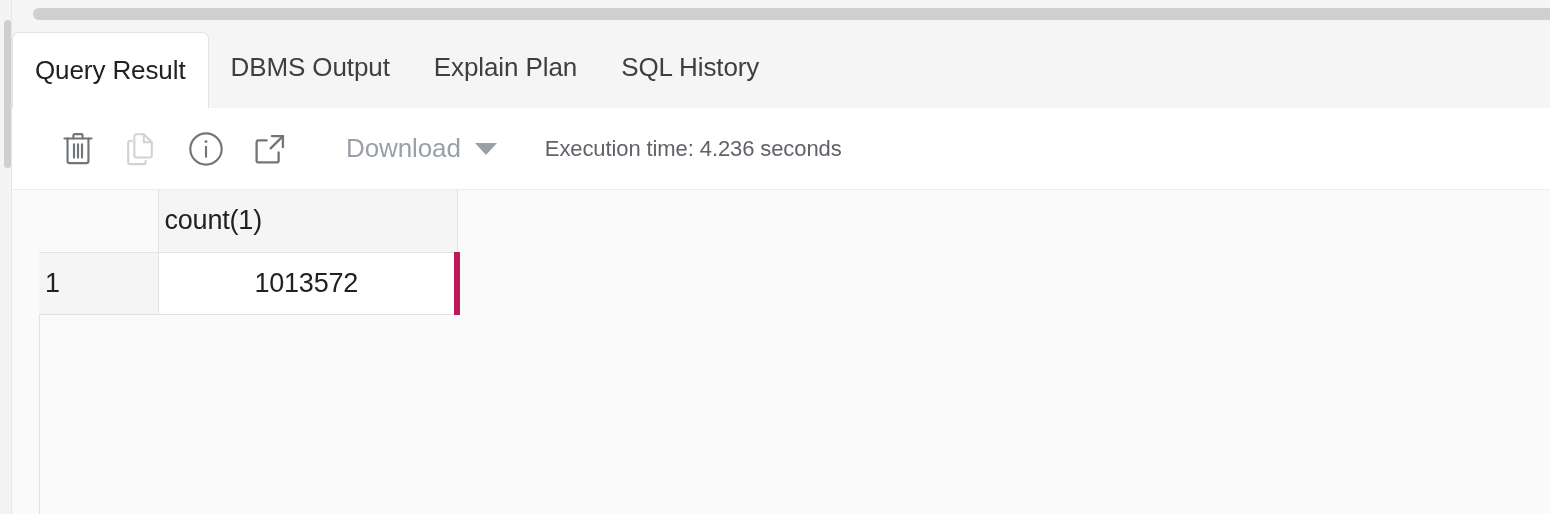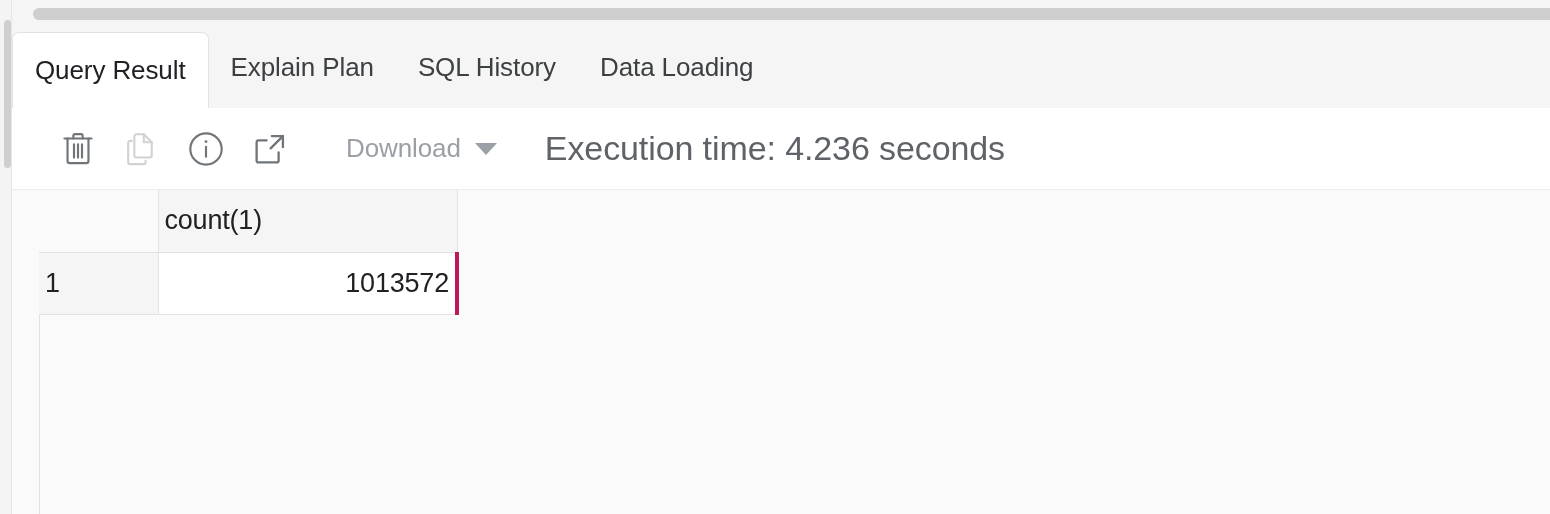--- a/index.html
+++ b/index.html
@@ -141,21 +141,21 @@
   .caret {
     margin-left: 14px;
     width: 0;
     height: 0;
     border-left: 11px solid transparent;
     border-right: 11px solid transparent;
     border-top: 12px solid #9aa0a6;
   }
   .exec-time {
     margin-left: 48px;
-    font-size: 34px;
+    font-size: 22px;
     color: #5f6368;
     white-space: nowrap;
     letter-spacing: -0.1px;
   }
 
   
   .grid-area {
     position: absolute;
     left: 12px;
     top: 190px;
@@ -206,23 +206,23 @@
     height: 62px;
     background: #f5f5f5;
     border-right: 1px solid #e2e2e2;
     border-bottom: 1px solid #e2e2e2;
     text-align: left;
     vertical-align: middle;
   }
   .grid-table tbody td.data-cell {
     height: 62px;
     background: #ffffff;
-    border-right: 4px solid #be185d;
+    border-right: 6px solid #be185d;
     border-bottom: 1px solid #e2e2e2;
-    text-align: right;
+    text-align: center;
     vertical-align: middle;
   }
 </style>
 </head>
 <body>
 
 <div class="app">
 
   <div class="left-rail">
     <div class="left-rail-thumb"></div>
@@ -231,27 +231,27 @@
   <div class="hscroll-track">
     <div class="hscroll-thumb"></div>
   </div>
 
   <div class="tabbar">
     <div class="tabs">
       <div class="tab active">
         <span>Query Result</span>
       </div>
       <div class="tab">
+        <span>DBMS Output</span>
+      </div>
+      <div class="tab">
         <span>Explain Plan</span>
       </div>
       <div class="tab">
         <span>SQL History</span>
-      </div>
-      <div class="tab">
-        <span>Data Loading</span>
       </div>
     </div>
   </div>
 
   <div class="toolbar">
 
     <div class="tb-icon first">
       <svg width="38" height="40" viewBox="0 0 24 26" fill="none" stroke="#70757a" stroke-width="1.4" stroke-linecap="round" stroke-linejoin="round">
         <path d="M3.2 6.2 H20.8"></path>
         <path d="M9 6.2 V4.2 a0.9 0.9 0 0 1 0.9-0.9 h4.2 a0.9 0.9 0 0 1 0.9 0.9 V6.2"></path>

